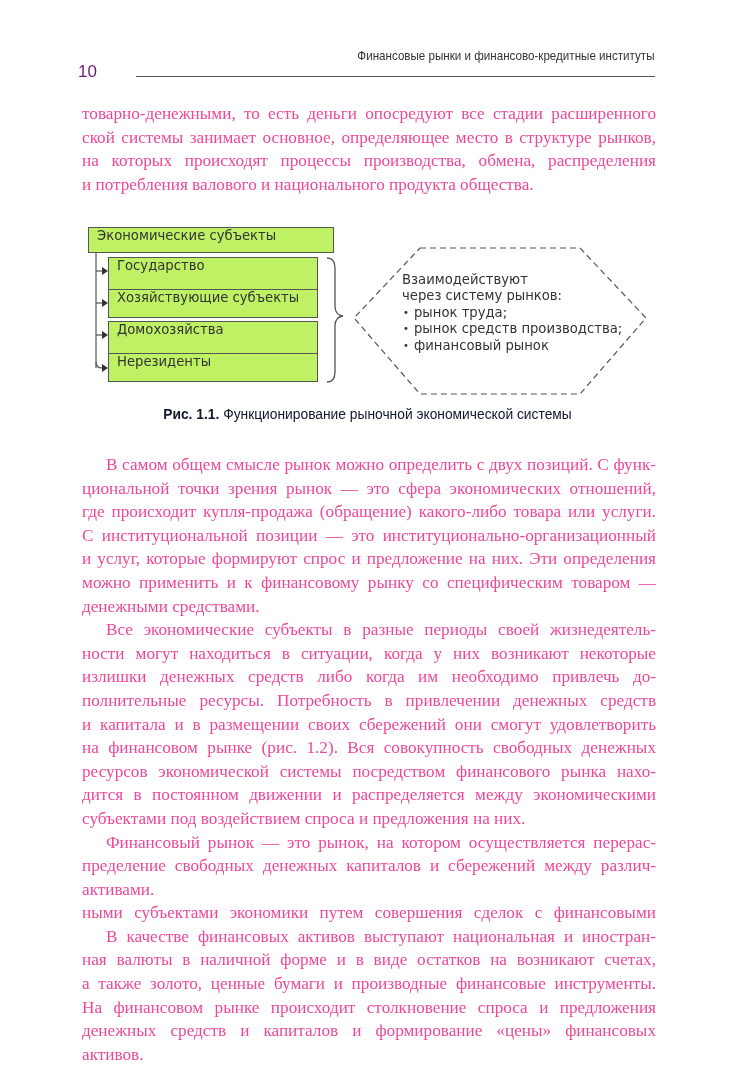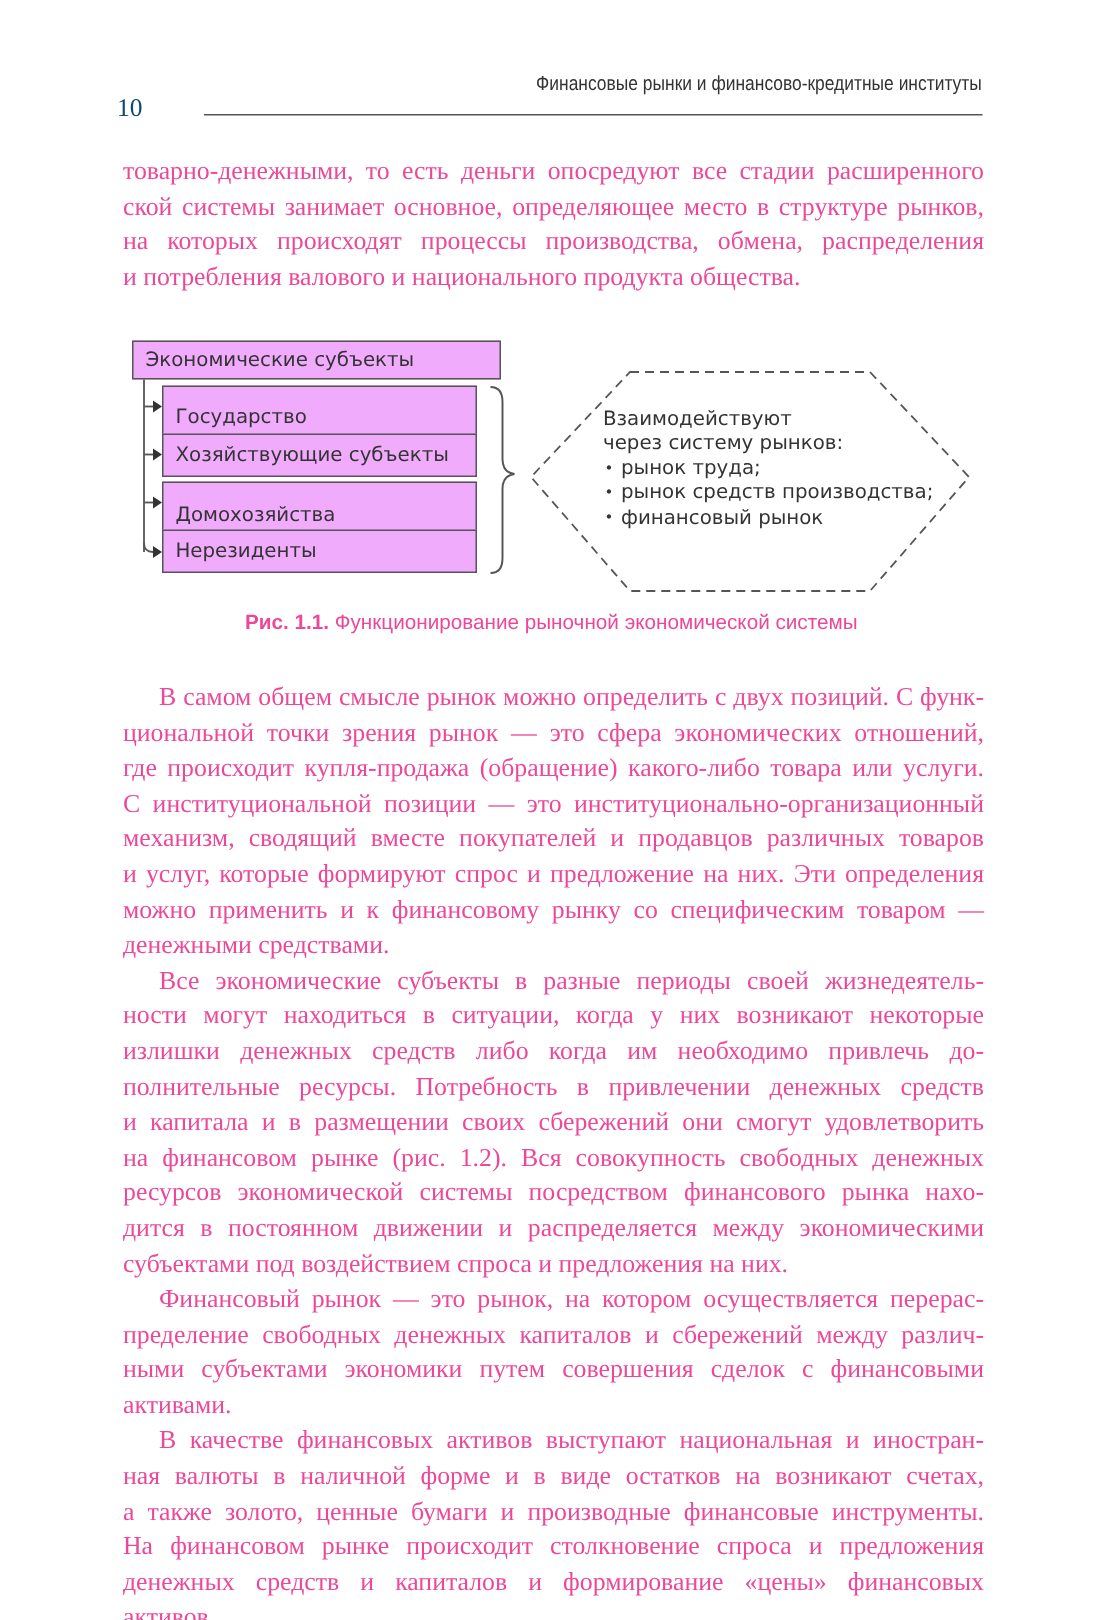--- a/index.html
+++ b/index.html
@@ -5,21 +5,21 @@
     html, body { margin: 0; padding: 0; background: #ffffff; }
     body {
       width: 735px; height: 1080px; position: relative; overflow: hidden;
       color: #2b2b2b;
     }
     .page-header {
       position: absolute; left: 0; top: 0; width: 735px; height: 90px;
     }
     .page-number {
       position: absolute; left: 78px; top: 62px;
-      font-family: Liberation Serif, serif; font-size: 17px; color: #0c4a6e;
+      font-family: Liberation Sans, sans-serif; font-size: 17px; color: #701a75;
     }
     .running-title {
       position: absolute; right: 80px; top: 48px;
       font-family: "Liberation Sans", sans-serif; font-size: 13.5px; color: #333;
       transform: scaleX(0.86); transform-origin: right center; white-space: nowrap;
     }
     .header-rule {
       position: absolute; left: 136px; right: 80px; top: 76px; height: 0;
       border-top: 1.3px solid #555;
     }
@@ -31,31 +31,31 @@
     }
     .body-text p { margin: 0; text-indent: 0; }
     .body-text .line { display: block; text-align: justify; text-align-last: justify; white-space: nowrap; }
     .body-text .line.last { text-align-last: left; }
 
     
     .figure { position: absolute; left: 0; top: 0; width: 735px; height: 440px; pointer-events: none; }
     .figure * { pointer-events: auto; }
     .diag-text { font-family: "DejaVu Sans", sans-serif; font-size: 13.2px; color: #333; }
     .box {
-      position: absolute; border: 1.2px solid #555; background: #f0abfc; box-sizing: border-box;
-      display: flex; align-items: center; padding-left: 8px;
+      position: absolute; border: 1.2px solid #555; background: #bef264; box-sizing: border-box;
+      display: flex; align-items: flex-start; padding-left: 8px;
     }
     .hex-text {
       position: absolute; left: 402px; top: 272px; line-height: 16.4px;
     }
     .hex-text .bullet-row { display: block; padding-left: 1px; }
     .hex-text .bullet { display: inline-block; width: 11px; font-size: 10px; vertical-align: 1px; }
     .caption {
       position: absolute; left: 0; width: 735px; top: 407px; text-align: center;
-      font-family: "Liberation Sans", sans-serif; font-size: 13.8px; color: #ec4899;
+      font-family: "Liberation Sans", sans-serif; font-size: 13.8px; color: #0f172a;
     }
     .caption .cap-label { font-weight: bold; }
   </style>
 </head>
 <body>
 
 <div class="page-header">
   <span class="page-number">10</span>
   <span class="running-title">Финансовые рынки и финансово-кредитные институты</span>
   <div class="header-rule"></div>
@@ -131,41 +131,40 @@
     <span class="cap-label">Рис. 1.1.</span><span> Функционирование рыночной экономической системы</span>
   </div>
 </div>
 
 <div class="body-text" style="top:453px;">
   <p>
     <span class="line" style="padding-left:24px;">В самом общем смысле рынок можно определить с двух позиций. С функ-</span>
     <span class="line">циональной точки зрения рынок — это сфера экономических отношений,</span>
     <span class="line">где происходит купля-продажа (обращение) какого-либо товара или услуги.</span>
     <span class="line">С институциональной позиции — это институционально-организационный</span>
-    <span class="line">механизм, сводящий вместе покупателей и продавцов различных товаров</span>
     <span class="line">и услуг, которые формируют спрос и предложение на них. Эти определения</span>
     <span class="line">можно применить и к финансовому рынку со специфическим товаром —</span>
     <span class="line last">денежными средствами.</span>
   </p>
   <p>
     <span class="line" style="padding-left:24px;">Все экономические субъекты в разные периоды своей жизнедеятель-</span>
     <span class="line">ности могут находиться в ситуации, когда у них возникают некоторые</span>
     <span class="line">излишки денежных средств либо когда им необходимо привлечь до-</span>
     <span class="line">полнительные ресурсы. Потребность в привлечении денежных средств</span>
     <span class="line">и капитала и в размещении своих сбережений они смогут удовлетворить</span>
     <span class="line">на финансовом рынке (рис. 1.2). Вся совокупность свободных денежных</span>
     <span class="line">ресурсов экономической системы посредством финансового рынка нахо-</span>
     <span class="line">дится в постоянном движении и распределяется между экономическими</span>
     <span class="line last">субъектами под воздействием спроса и предложения на них.</span>
   </p>
   <p>
     <span class="line" style="padding-left:24px;">Финансовый рынок — это рынок, на котором осуществляется перерас-</span>
     <span class="line">пределение свободных денежных капиталов и сбережений между различ-</span>
+    <span class="line last">активами.</span>
     <span class="line">ными субъектами экономики путем совершения сделок с финансовыми</span>
-    <span class="line last">активами.</span>
   </p>
   <p>
     <span class="line" style="padding-left:24px;">В качестве финансовых активов выступают национальная и иностран-</span>
     <span class="line">ная валюты в наличной форме и в виде остатков на возникают счетах,</span>
     <span class="line">а также золото, ценные бумаги и производные финансовые инструменты.</span>
     <span class="line">На финансовом рынке происходит столкновение спроса и предложения</span>
     <span class="line">денежных средств и капиталов и формирование «цены» финансовых</span>
     <span class="line last">активов.</span>
   </p>
 </div>

